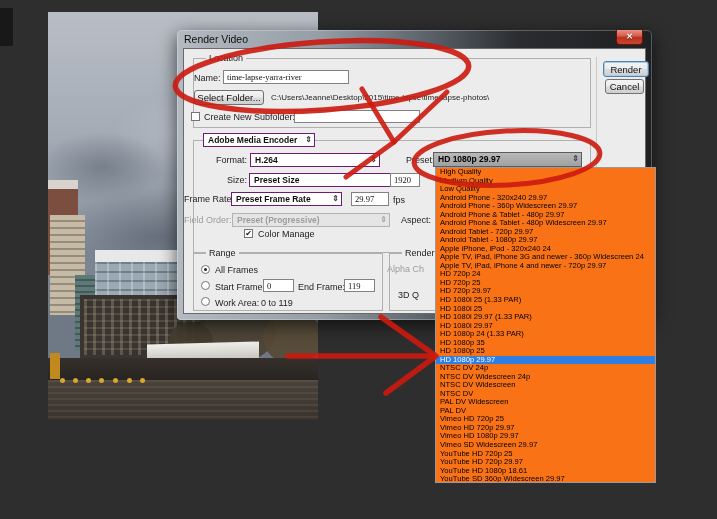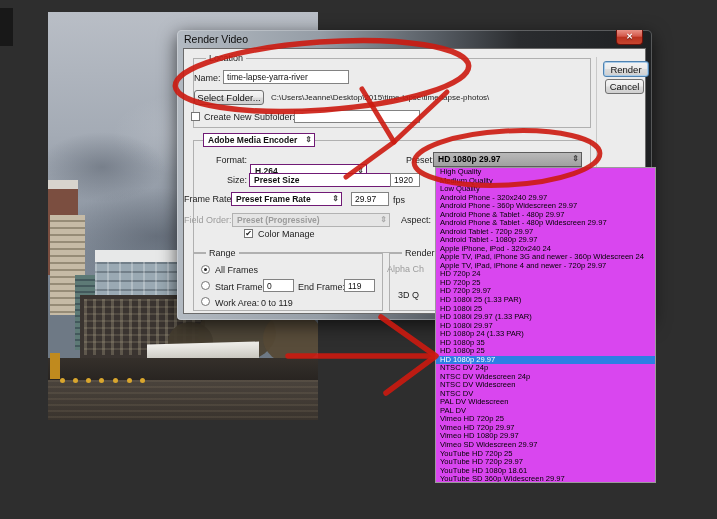--- a/index.html
+++ b/index.html
@@ -43,36 +43,36 @@
   .btn-close{position:absolute;right:9px;top:0;width:27px;height:15px;border:1px solid #6e120b;border-top:none;border-radius:0 0 4px 4px;
     background:linear-gradient(180deg,#e89286 0%,#d4584a 45%,#b9321f 50%,#c6452f 100%);
     color:#fff;font-size:8px;font-weight:bold;text-align:center;line-height:14px;text-shadow:0 1px 1px rgba(0,0,0,.5);cursor:pointer;}
   .client{position:absolute;left:6px;top:18px;width:463px;height:266px;background:#ececec;border:1px solid #6a6a6a;}
 
   .grp{position:absolute;border:1px solid #b0b0b0;}
   .grp-label{position:absolute;left:12px;top:-6px;background:#ececec;padding:0 3px;font-size:9px;color:#1c1c1c;}
   .lbl{position:absolute;font-size:9px;color:#1c1c1c;white-space:nowrap;}
   .lbl.r{text-align:right;}
   .lbl.dis{color:#9c9c9c;}
-  .field{position:absolute;background:#fff;border:1px solid #828282;font-size:8.5px;color:#111;padding:1px 0 0 3px;white-space:nowrap;overflow:hidden;}
+  .field{position:absolute;background:#fff;border:1px solid #828282;font-size:8.5px;color:#111;padding:1px 0 0 3px;white-space:nowrap;overflow:hidden;font-family:Liberation Serif, serif;}
   .combo{position:absolute;background:#fff;border:1px solid #701a75;font-size:8.5px;color:#111;padding:1px 14px 0 4px;white-space:nowrap;overflow:hidden;cursor:pointer;font-weight:bold;}
   .combo .stp{position:absolute;right:2px;top:0;font-size:8px;color:#444;line-height:12px;}
   .combo.dis{background:#e5e5e5;border-color:#b2b2b2;color:#9c9c9c;cursor:default;}
   .combo.dis .stp{color:#aaa;}
   .combo.active{background:linear-gradient(180deg,#b9b9b9,#a0a0a0);border-color:#5c5c5c;color:#000;}
   .chk{position:absolute;width:9px;height:9px;background:#fff;border:1px solid #757575;font-size:8px;line-height:8px;text-align:center;color:#222;cursor:pointer;}
   .radio{position:absolute;width:9px;height:9px;border-radius:50%;background:#fff;border:1px solid #757575;cursor:pointer;}
   .radio.on:after{content:"";position:absolute;left:2px;top:2px;width:3px;height:3px;border-radius:50%;background:#222;}
   .pbtn{position:absolute;border:1px solid #707070;border-radius:3px;font-size:9.5px;color:#111;text-align:center;cursor:pointer;
     background:linear-gradient(180deg,#f4f4f4 0%,#ebebeb 48%,#dcdcdc 52%,#cfcfcf 100%);}
   .pbtn.focus{border-color:#4f83b2;box-shadow:0 0 0 1px #a9cbe8 inset;}
   .vsep{position:absolute;left:412px;top:8px;width:1px;height:248px;background:#c9c9c9;}
 
   
-  .preset-list{position:absolute;left:435px;top:167px;width:221px;height:316px;background:#d946ef;border:1px solid #9a9a9a;z-index:30;overflow:hidden;}
+  .preset-list{position:absolute;left:435px;top:167px;width:221px;height:316px;background:#f97316;border:1px solid #9a9a9a;z-index:30;overflow:hidden;}
   .preset-row{height:8.54px;line-height:8.7px;font-size:7.6px;color:#000;padding-left:4px;white-space:nowrap;cursor:pointer;}
   .preset-row.selected{background:var(--hl,#2e7ee4);color:#fff;}
 
   
   .overlay{position:absolute;inset:0;z-index:40;pointer-events:none;}
   .annot{stroke:var(--annot,#cc1a10);fill:none;stroke-linecap:round;stroke-linejoin:round;opacity:.9;}
 </style>
 </head>
 <body>
 
@@ -116,21 +116,21 @@
       <div class="pbtn" style="left:10px;top:41px;width:70px;height:15px;line-height:14px">Select Folder...</div>
       <span class="lbl" style="left:87px;top:44px;font-size:8px">C:\Users\Jeanne\Desktop\2015\time-lapse\time-lapse-photos\</span>
       <div class="chk" style="left:7px;top:63px"></div>
       <span class="lbl" style="left:20px;top:63px">Create New Subfolder:</span>
       <div class="field" style="left:110px;top:61px;width:126px;height:13px"></div>
 
       <div class="grp" style="left:9px;top:91px;width:398px;height:113px"></div>
       <div class="combo" style="left:19px;top:84px;width:112px;height:14px"><span>Adobe Media Encoder</span><span class="stp">⇕</span></div>
 
       <span class="lbl r" style="left:10px;top:106px;width:53px">Format:</span>
-      <div class="combo" style="left:66px;top:115px;width:117px;height:14px"><span>H.264</span><span class="stp">⇕</span></div>
+      <div class="combo" style="left:66px;top:104px;width:130px;height:14px"><span>H.264</span><span class="stp">⇕</span></div>
       <span class="lbl" style="left:222px;top:106px">Preset:</span>
       <div class="combo active" style="left:249px;top:103px;width:149px;height:15px"><span>HD 1080p 29.97</span><span class="stp">⇕</span></div>
 
       <span class="lbl r" style="left:10px;top:126px;width:53px">Size:</span>
       <div class="combo" style="left:65px;top:124px;width:156px;height:14px"><span>Preset Size</span><span class="stp">⇕</span></div>
       <div class="field" style="left:206px;top:124px;width:30px;height:14px">1920</div>
 
       <span class="lbl r" style="left:0px;top:145px;width:44px">Frame Rate:</span>
       <div class="combo" style="left:47px;top:143px;width:111px;height:14px"><span>Preset Frame Rate</span><span class="stp">⇕</span></div>
       <div class="field" style="left:167px;top:143px;width:38px;height:14px">29.97</div>

